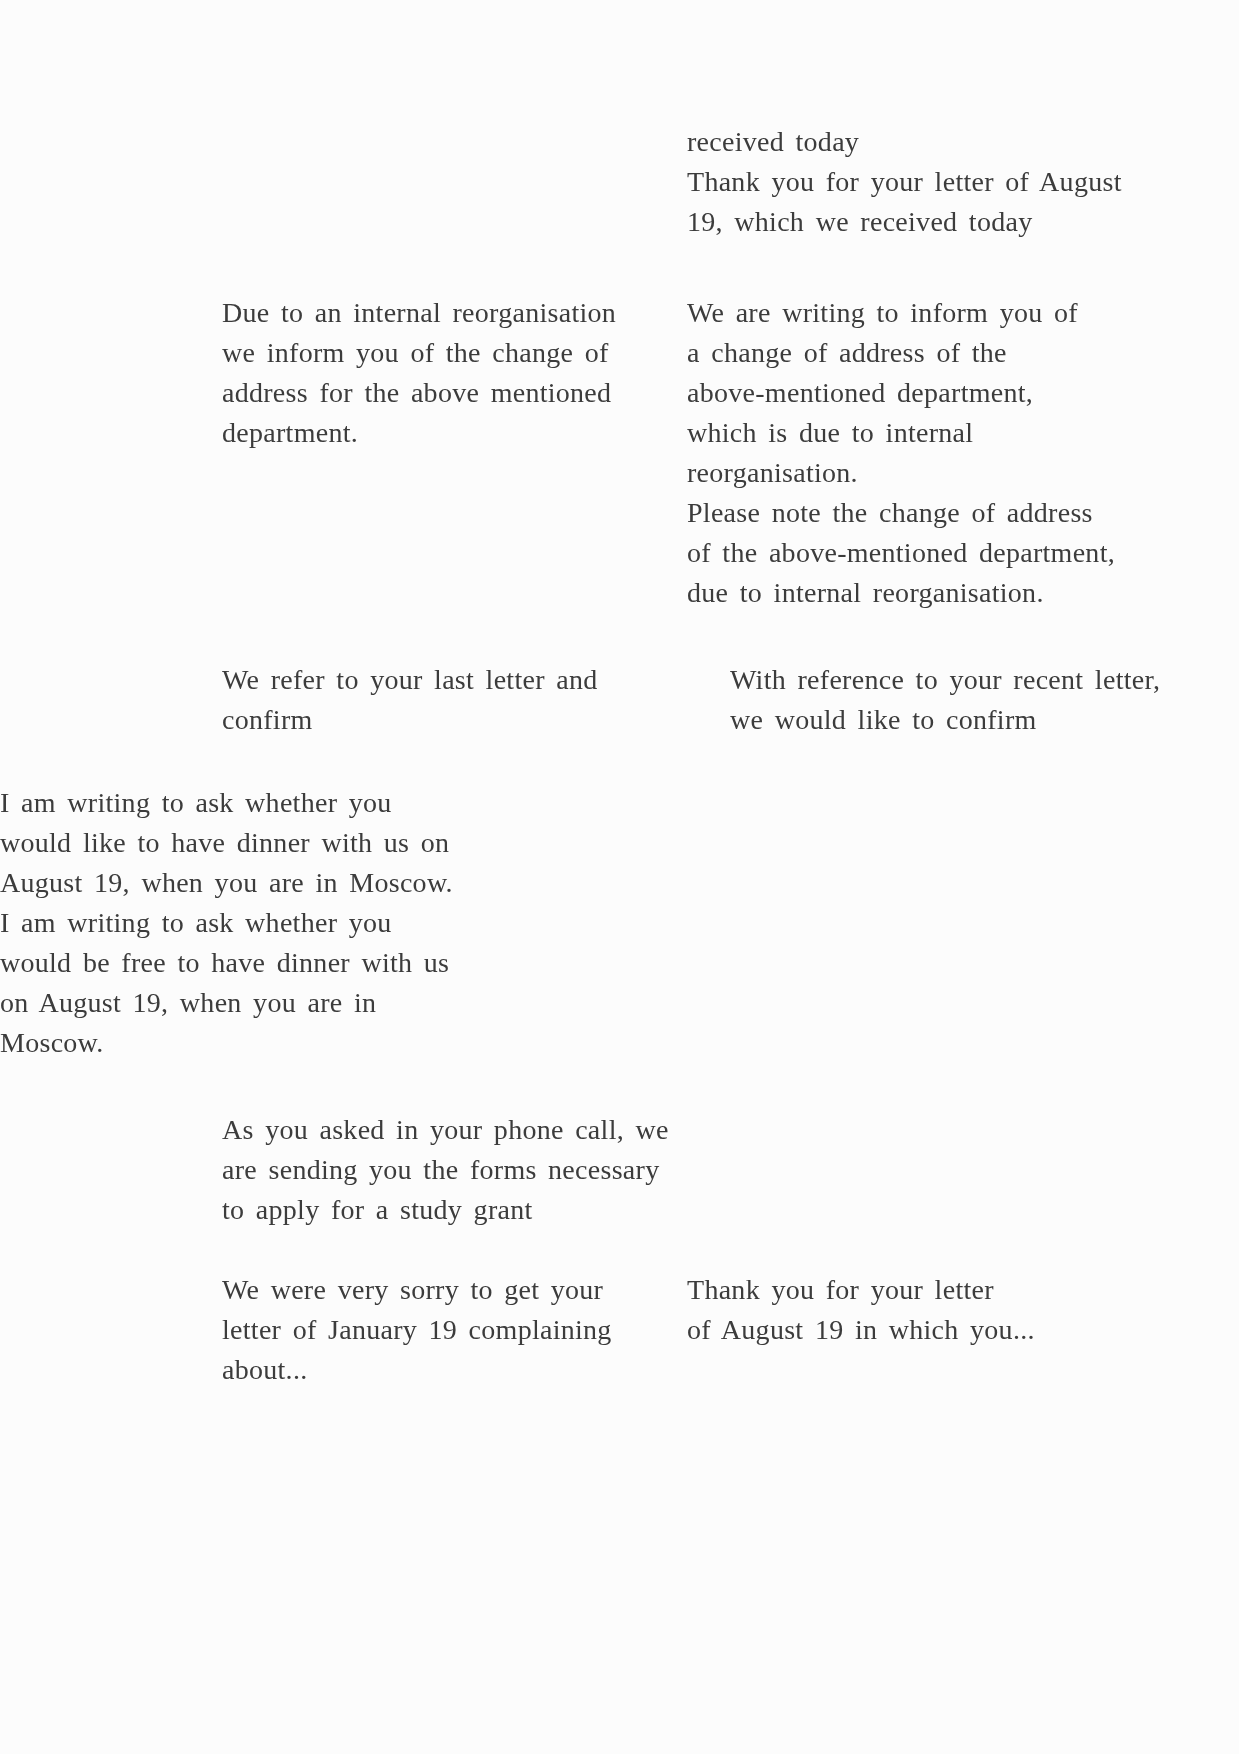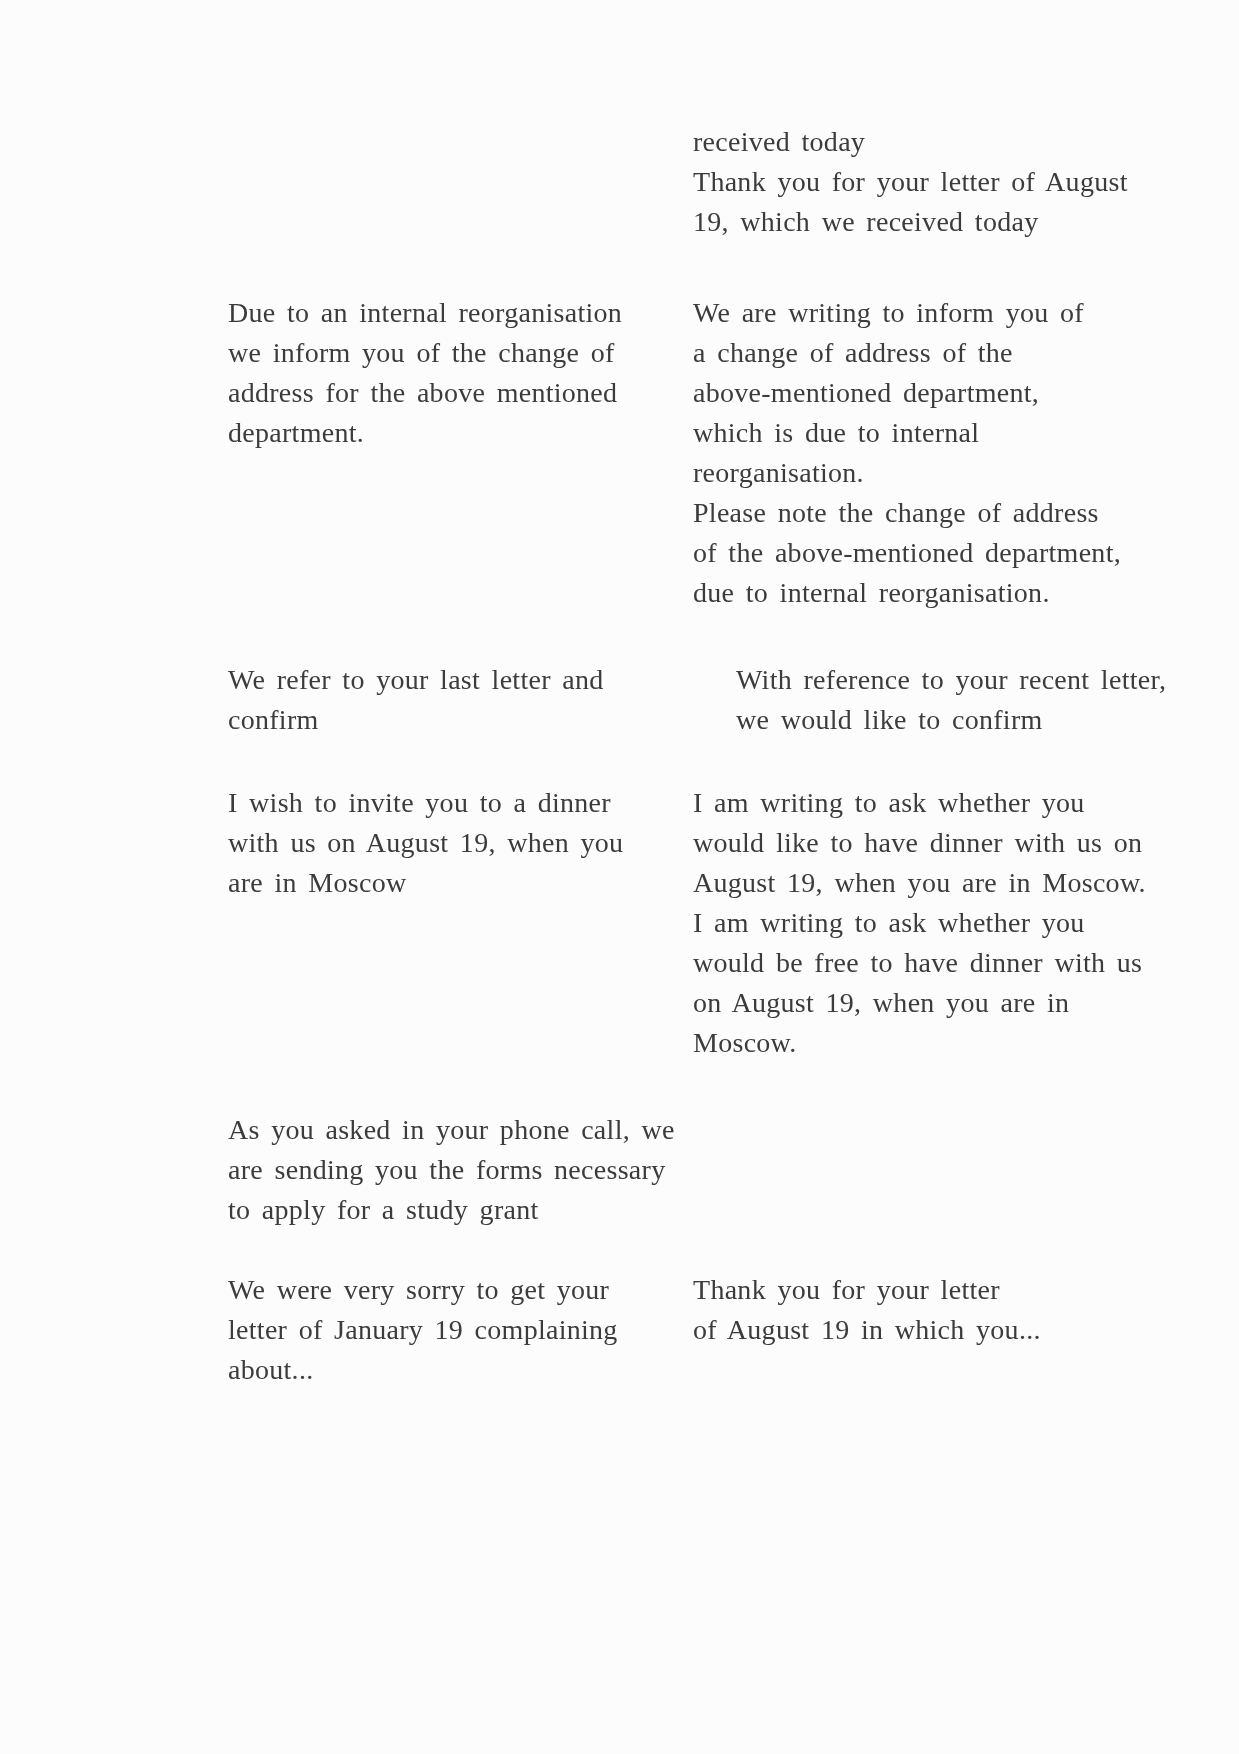--- a/index.html
+++ b/index.html
@@ -13,21 +13,20 @@
     height: 1754px;
     margin: 0 auto;
     background: #fcfcfc;
     overflow: hidden;
     font-family: "Liberation Serif", "DejaVu Serif", serif;
     color: #3c3c3c;
   }
   .row {
     display: flex;
     align-items: flex-start;
-    padding-left: 6px;
   }
   .cell {
     font-size: 28px;
     line-height: 40px;
     white-space: pre-line;
     word-spacing: 0.15em;
     letter-spacing: 0.01em;
     text-align: left;
   }
   .cell.left {
@@ -75,23 +74,20 @@
   </div>
 
   <div class="row row3">
     <div class="cell left">We refer to your last letter and
 confirm</div>
     <div class="cell right">With reference to your recent letter,
 we would like to confirm</div>
   </div>
 
   <div class="row row4">
-    <div class="cell left">I wish to invite you to a dinner
-with us on August 19, when you
-are in Moscow</div>
     <div class="cell right">I am writing to ask whether you
 would like to have dinner with us on
 August 19, when you are in Moscow.
 I am writing to ask whether you
 would be free to have dinner with us
 on August 19, when you are in
 Moscow.</div>
   </div>
 
   <div class="row row5">

